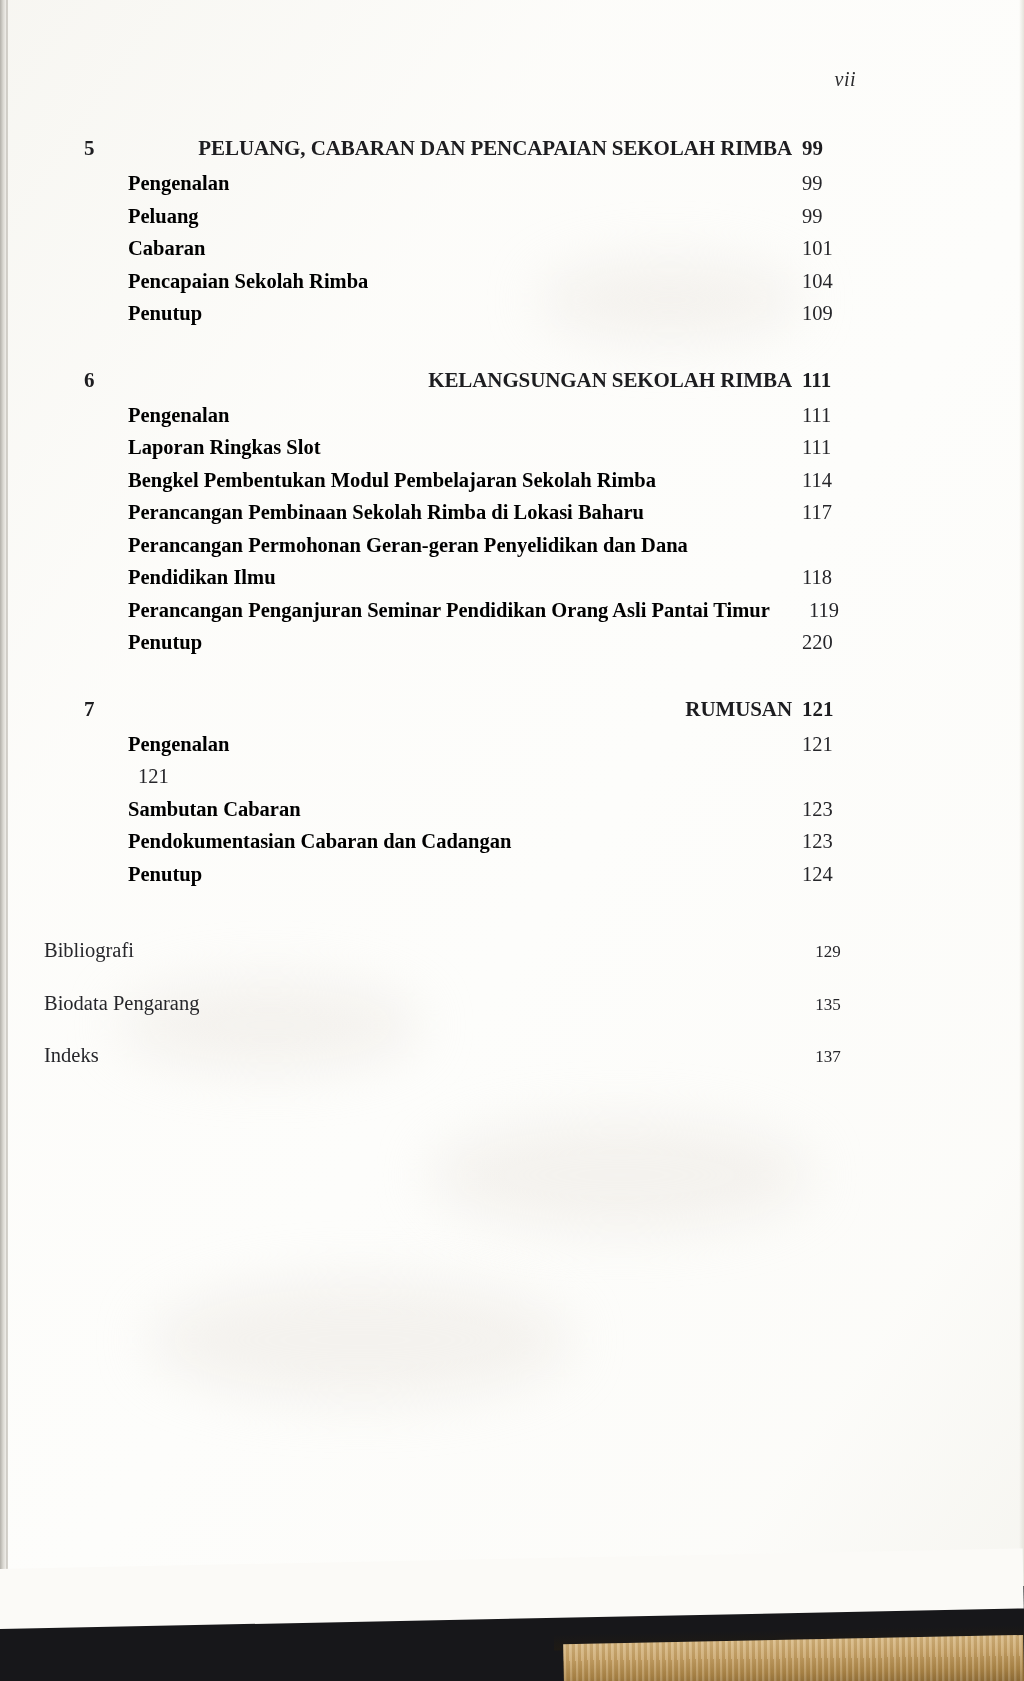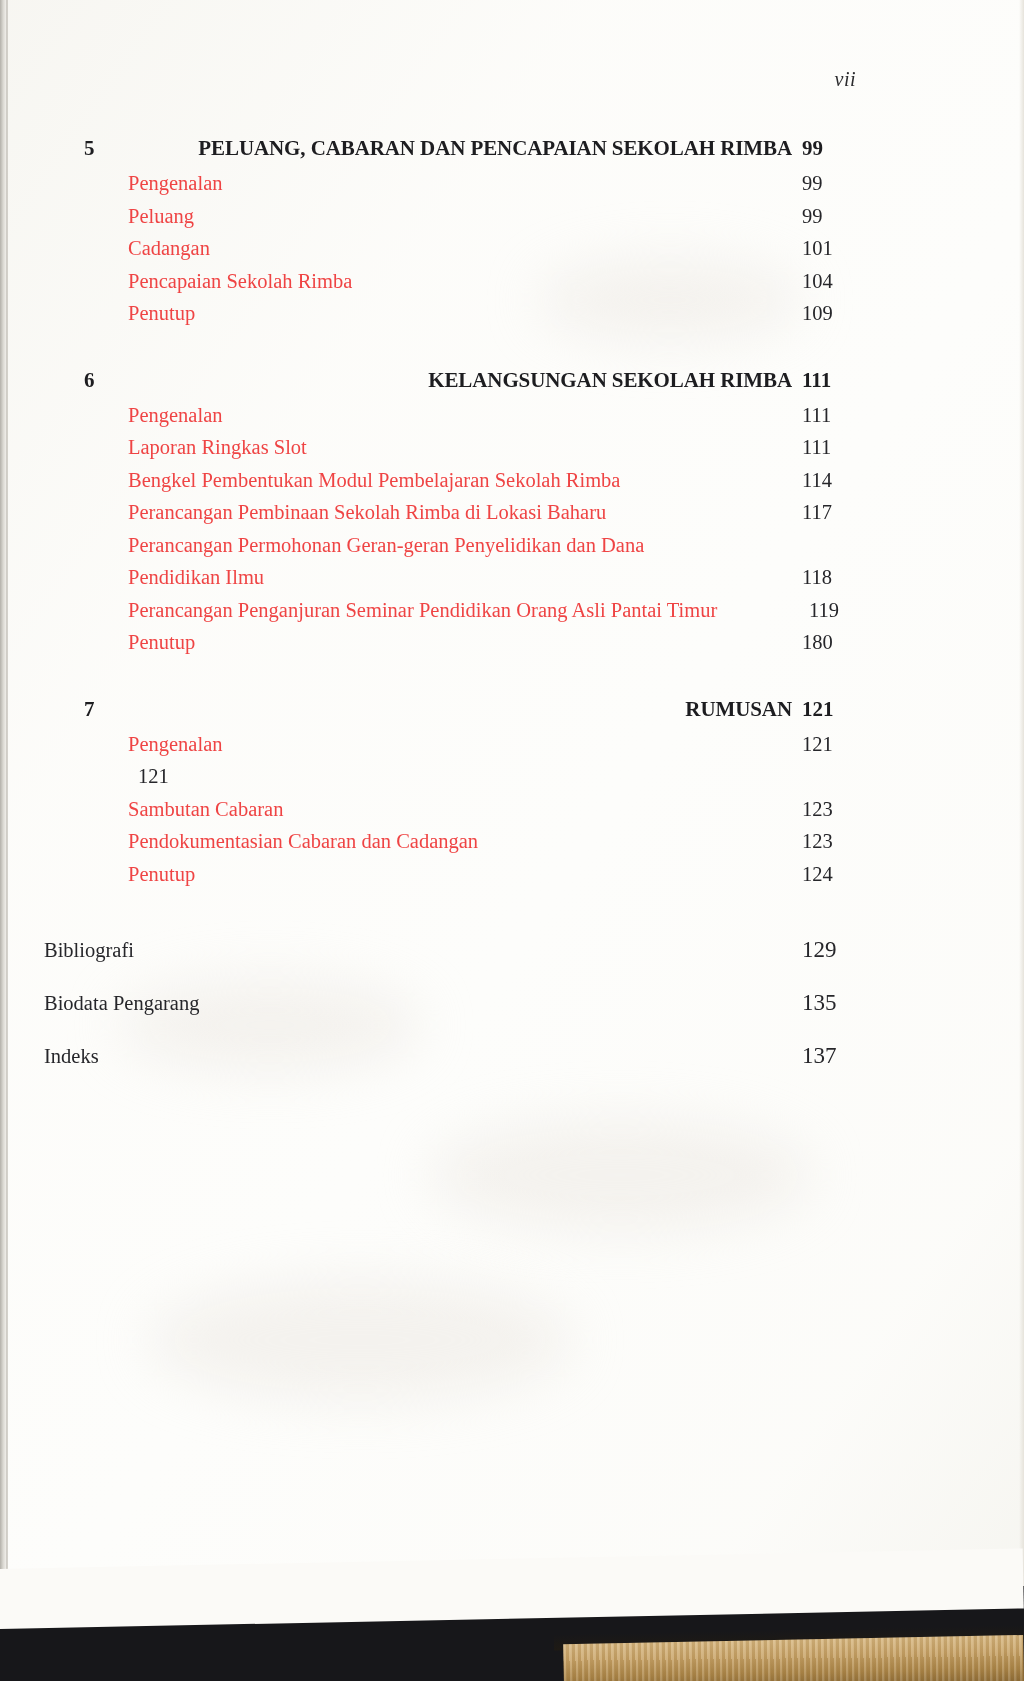--- a/index.html
+++ b/index.html
@@ -169,22 +169,23 @@
   }
 
   
   .row.entry .num-col {
     width: 44px;
     flex: 0 0 44px;
   }
   .row.entry .title {
     flex: 1 1 auto;
     font-size: 20.5px;
-    color: #ef4444;
+    color: #000000;
     white-space: nowrap;
+    font-weight: bold;
   }
   .row.entry .page {
     flex: 0 0 62px;
     text-align: left;
     font-size: 20.5px;
     color: #26262a;
     padding-left: 10px;
   }
 
   
@@ -206,22 +207,22 @@
   .row.back .title {
     flex: 1 1 auto;
     font-size: 20.5px;
     color: #26262a;
     white-space: nowrap;
     margin-left: -40px;
     margin-top: 20px;
   }
   .row.back .page {
     flex: 0 0 62px;
-    text-align: left;
-    font-size: 23px;
+    text-align: center;
+    font-size: 17px;
     color: #26262a;
     padding-left: 10px;
   }
 </style>
 </head>
 <body>
 
 <div id="page">
 
   <div class="scan-page-tint"></div>
@@ -247,21 +248,21 @@
           <span class="title">Pengenalan</span>
           <span class="page">99</span>
         </div>
         <div class="row entry">
           <span class="num-col"></span>
           <span class="title">Peluang</span>
           <span class="page">99</span>
         </div>
         <div class="row entry">
           <span class="num-col"></span>
-          <span class="title">Cadangan</span>
+          <span class="title">Cabaran</span>
           <span class="page">101</span>
         </div>
         <div class="row entry">
           <span class="num-col"></span>
           <span class="title">Pencapaian Sekolah Rimba</span>
           <span class="page">104</span>
         </div>
         <div class="row entry">
           <span class="num-col"></span>
           <span class="title">Penutup</span>
@@ -308,21 +309,21 @@
           <span class="page">118</span>
         </div>
         <div class="row entry wide">
           <span class="num-col"></span>
           <span class="title">Perancangan Penganjuran Seminar Pendidikan Orang Asli Pantai Timur</span>
           <span class="page">119</span>
         </div>
         <div class="row entry">
           <span class="num-col"></span>
           <span class="title">Penutup</span>
-          <span class="page">180</span>
+          <span class="page">220</span>
         </div>
       </div>
 
       <div class="gap"></div>
 
       <div class="chapter-block">
         <div class="row chapter">
           <span class="num-col">7</span>
           <span class="title">RUMUSAN</span>
           <span class="page">121</span>

